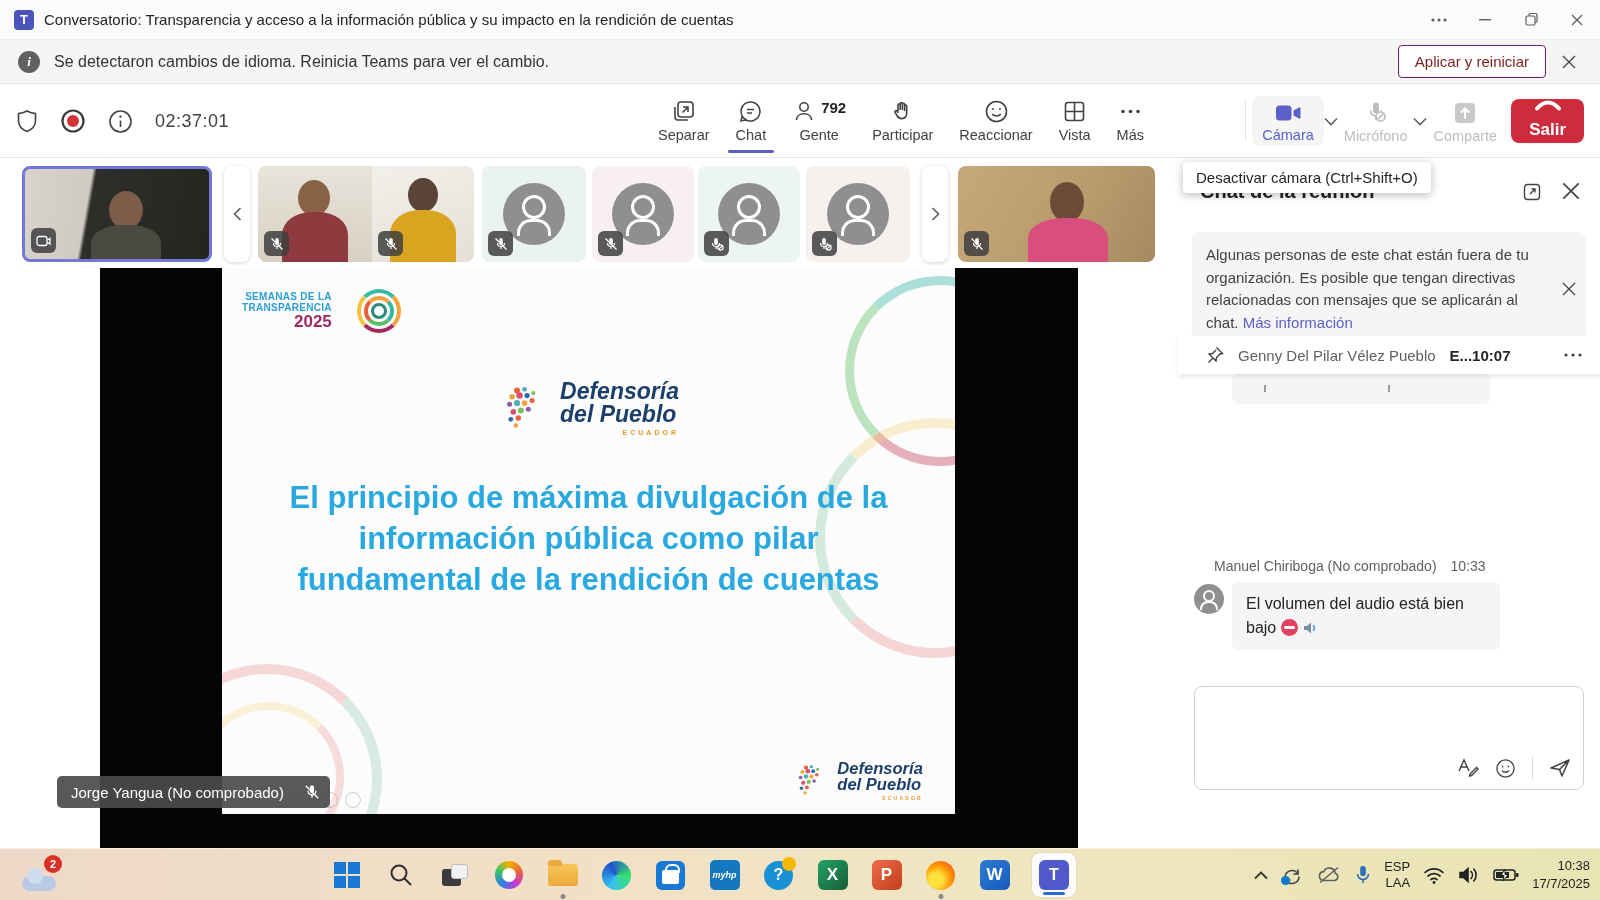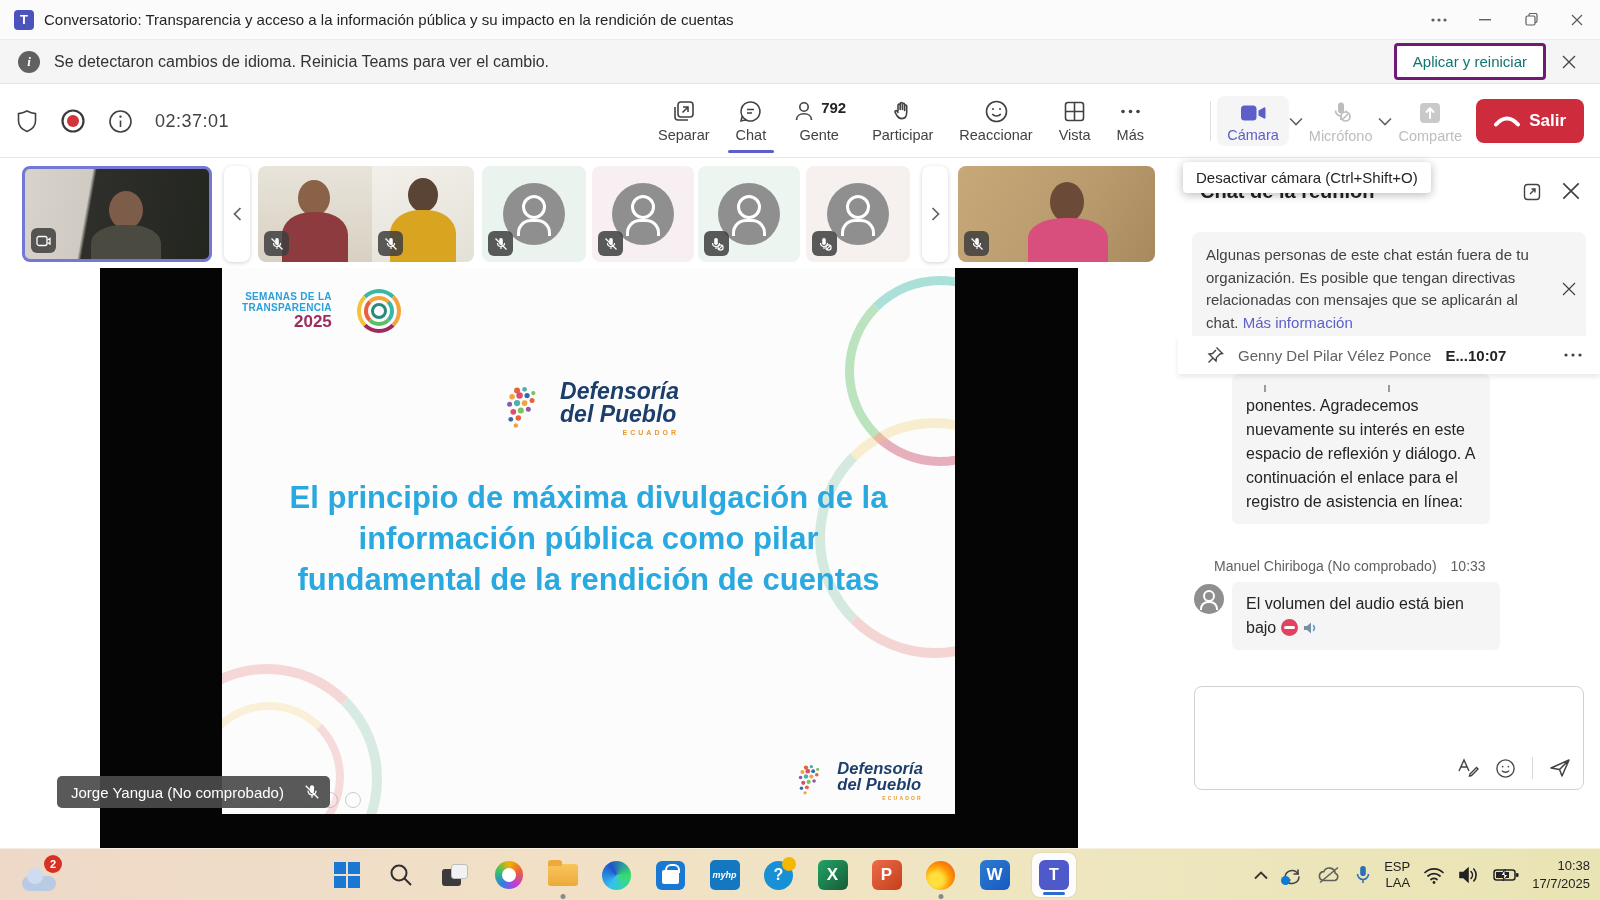--- a/index.html
+++ b/index.html
@@ -16,22 +16,22 @@
   .win-ctrls { margin-left:auto; display:flex; align-items:center; height:100%; }
   .win-btn { width:46px; height:100%; display:flex; align-items:center; justify-content:center; color:#5f5f5f; }
 
   
   .banner { position:absolute; left:0; top:40px; width:1600px; height:44px; background:#f5f5f5;
     border-bottom:1px solid #e6e6e6; display:flex; align-items:center; }
   .info-badge { width:22px; height:22px; border-radius:50%; background:#616161; color:#fff;
     font-size:13px; font-weight:bold; display:flex; align-items:center; justify-content:center;
     margin-left:18px; font-family:"Liberation Serif", serif; font-style:italic; }
   .banner-text { margin-left:14px; font-size:16px; color:#333; }
-  .banner-btn { margin-left:auto; background:#fff; border:3px solid #701a75; border-radius:4px;
-    padding:7px 16px; font-size:15px; color:#0f766e; }
+  .banner-btn { margin-left:auto; background:#fff; border:1px solid #701a75; border-radius:4px;
+    padding:7px 16px; font-size:15px; color:#7f1d1d; }
   .banner-x { width:46px; display:flex; justify-content:center; margin-right:8px; color:#424242; }
 
   
   .toolbar { position:absolute; left:0; top:84px; width:1600px; height:74px; background:#fff;
     border-bottom:1px solid #e8e8e8;padding-left:44px; }
   .tb-left { position:absolute; left:16px; top:0; height:74px; display:flex; align-items:center; gap:22px; color:#424242; }
   .timer { font-size:18px; color:#424242; letter-spacing:.5px; }
   .tb-center { position:absolute; left:652px; top:0; width:498px; height:74px; display:flex;
     justify-content:space-between; align-items:center; }
   .tb-item { display:flex; flex-direction:column; align-items:center; gap:3px; color:#424242;
@@ -43,21 +43,21 @@
   .people-count { font-size:15px; font-weight:bold; color:#242424; }
   .tb-right { position:absolute; right:16px; top:0; height:74px; display:flex; align-items:center; gap:0; }
   .vdivider { width:1px; height:40px; background:#e0e0e0; margin-right:6px; }
   .cam-btn { background:#f5f5f5; border-radius:8px; padding:5px 10px 3px; display:flex;
     flex-direction:column; align-items:center; gap:2px; }
   .cam-btn .lbl { color:#5b5fc7; font-size:14.5px; }
   .chev { color:#616161; }
   .dis-btn { display:flex; flex-direction:column; align-items:center; gap:2px; padding:5px 6px 3px; }
   .dis-btn .lbl { color:#bdbdbd; font-size:14.5px; }
   .leave-btn { background:#ce2c3c; border-radius:8px; height:44px; padding:0 18px; display:flex;
-    align-items:center; gap:9px; color:#fff; font-size:17px; font-weight:bold; margin-left:8px; }
+    align-items:center; gap:9px; color:#fff; font-size:17px; font-weight:bold; margin-left:8px;flex-direction:column; }
 
   
   .tooltip { position:absolute; left:1183px; top:162px; background:#fff; border-radius:4px;
     box-shadow:0 2px 10px rgba(0,0,0,.28); padding:7px 13px; font-size:15px; color:#242424; z-index:60; }
 
   
   .strip { position:absolute; left:0; top:158px; width:1600px; height:110px; background:#fff; }
   .tile { position:absolute; top:8px; height:96px; border-radius:8px; overflow:hidden; }
   .tile .mic-badge { position:absolute; left:6px; bottom:6px; width:25px; height:25px; border-radius:6px;
     background:rgba(62,62,62,.85); display:flex; align-items:center; justify-content:center; }
@@ -585,38 +585,37 @@
         </svg>
     </span>
   </div>
 
   <div class="pin-row">
     <span class="pin-icon-w">
       <svg width="18" height="18" viewBox="0 0 18 18" fill="none" stroke="#424242" stroke-width="1.4">
           <path d="M10.5 1.5 L16.5 7.5 L14 8 L10.5 11.5 L10 15 L7 12 L2.5 16.5 M7 12 L3 8 L6.5 7.5 L10 4"></path>
         </svg>
     </span>
-    <span class="author">Genny Del Pilar Vélez Ponce</span>
+    <span class="author">Genny Del Pilar Vélez Pueblo</span>
     <span class="meta">E...10:07</span>
     <span class="dots">
       <svg width="18" height="4" viewBox="0 0 18 4">
           <circle cx="2" cy="2" r="1.6" fill="#424242"></circle>
           <circle cx="9" cy="2" r="1.6" fill="#424242"></circle>
           <circle cx="16" cy="2" r="1.6" fill="#424242"></circle>
         </svg>
     </span>
   </div>
 
   <div class="bubble1-clip">
     <div class="bubble">
       <div class="frag">
           <i style="left:4px;"></i>
           <i style="left:128px;"></i>
         </div>
-      <span>ponentes. Agradecemos nuevamente su interés en este espacio de reflexión y diálogo. A continuación el enlace para el registro de asistencia en línea:</span>
     </div>
   </div>
 
   <div class="msg-head">
     <span>Manuel Chiriboga (No comprobado)</span>
     <span>10:33</span>
   </div>
   <div class="msg-avatar"></div>
   <div class="bubble2">
     <div class="bubble">

